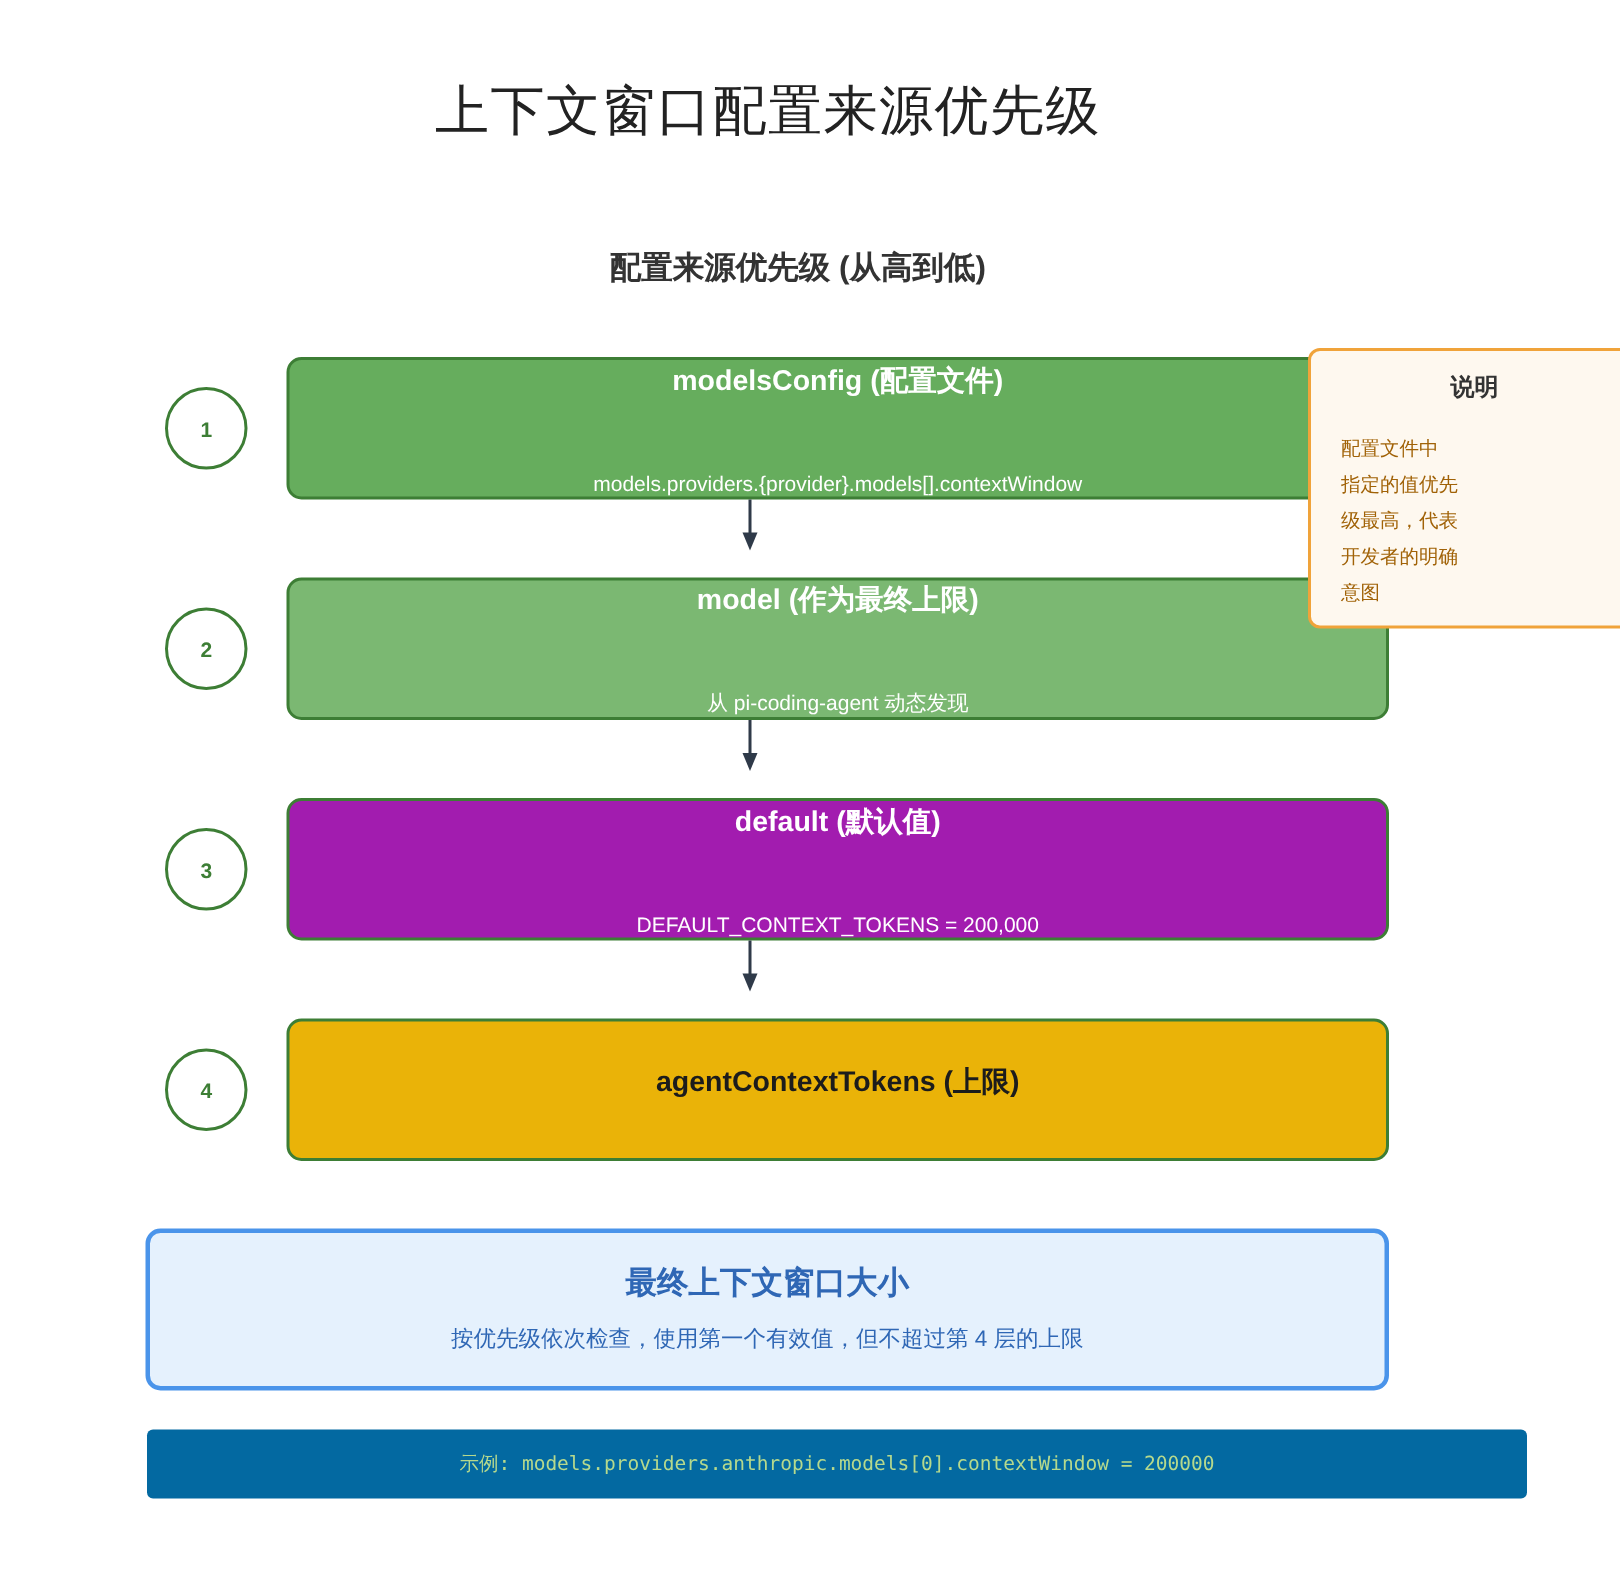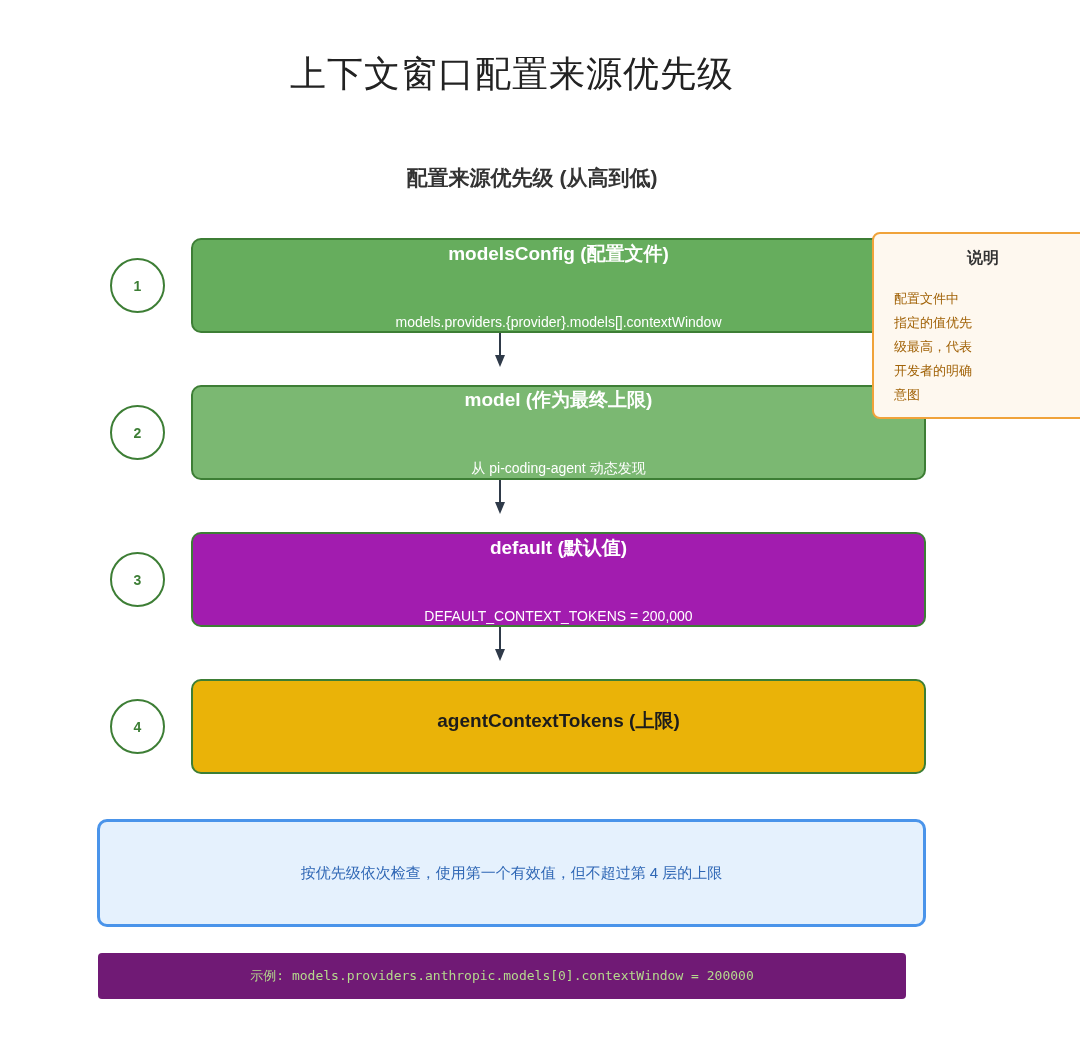--- a/index.html
+++ b/index.html
@@ -56,22 +56,22 @@
 
   .final {
     position: absolute; left: 97px; top: 819px; width: 829px; height: 108px;
     background: #e5f1fd; border: 3px solid #4a94ea; border-radius: 10px;
     display: flex; flex-direction: column; align-items: center; justify-content: center;
   }
   .final .f-title { font-size: 21px; font-weight: 700; color: #2f67b5; margin-bottom: 14px; margin-top: -4px; }
   .final .f-sub { font-size: 15px; color: #2f67b5; }
 
   .code {
-    position: absolute; left: 98px; top: 953px; width: 808px; height: 46px;
-    background: #701a75; border-radius: 4px;
+    position: absolute; left: 98px; top: 953px; width: 920px; height: 46px;
+    background: #0369a1; border-radius: 4px;
     display: flex; align-items: center; justify-content: center;
     font-family: "DejaVu Sans Mono", "Liberation Mono", monospace; font-size: 13px; color: #b5d98d;
   }
 </style>
 </head>
 <body>
 
 <div class="title">上下文窗口配置来源优先级</div>
 <div class="subtitle">配置来源优先级 (从高到低)</div>
 
@@ -113,16 +113,17 @@
 <div class="note">
   <div class="n-title">说明</div>
   <div class="n-line">配置文件中</div>
   <div class="n-line">指定的值优先</div>
   <div class="n-line">级最高，代表</div>
   <div class="n-line">开发者的明确</div>
   <div class="n-line">意图</div>
 </div>
 
 <div class="final">
+  <div class="f-title">最终上下文窗口大小</div>
   <div class="f-sub">按优先级依次检查，使用第一个有效值，但不超过第 4 层的上限</div>
 </div>
 
 <div class="code">示例: models.providers.anthropic.models[0].contextWindow = 200000</div>
 
 </body></html>

